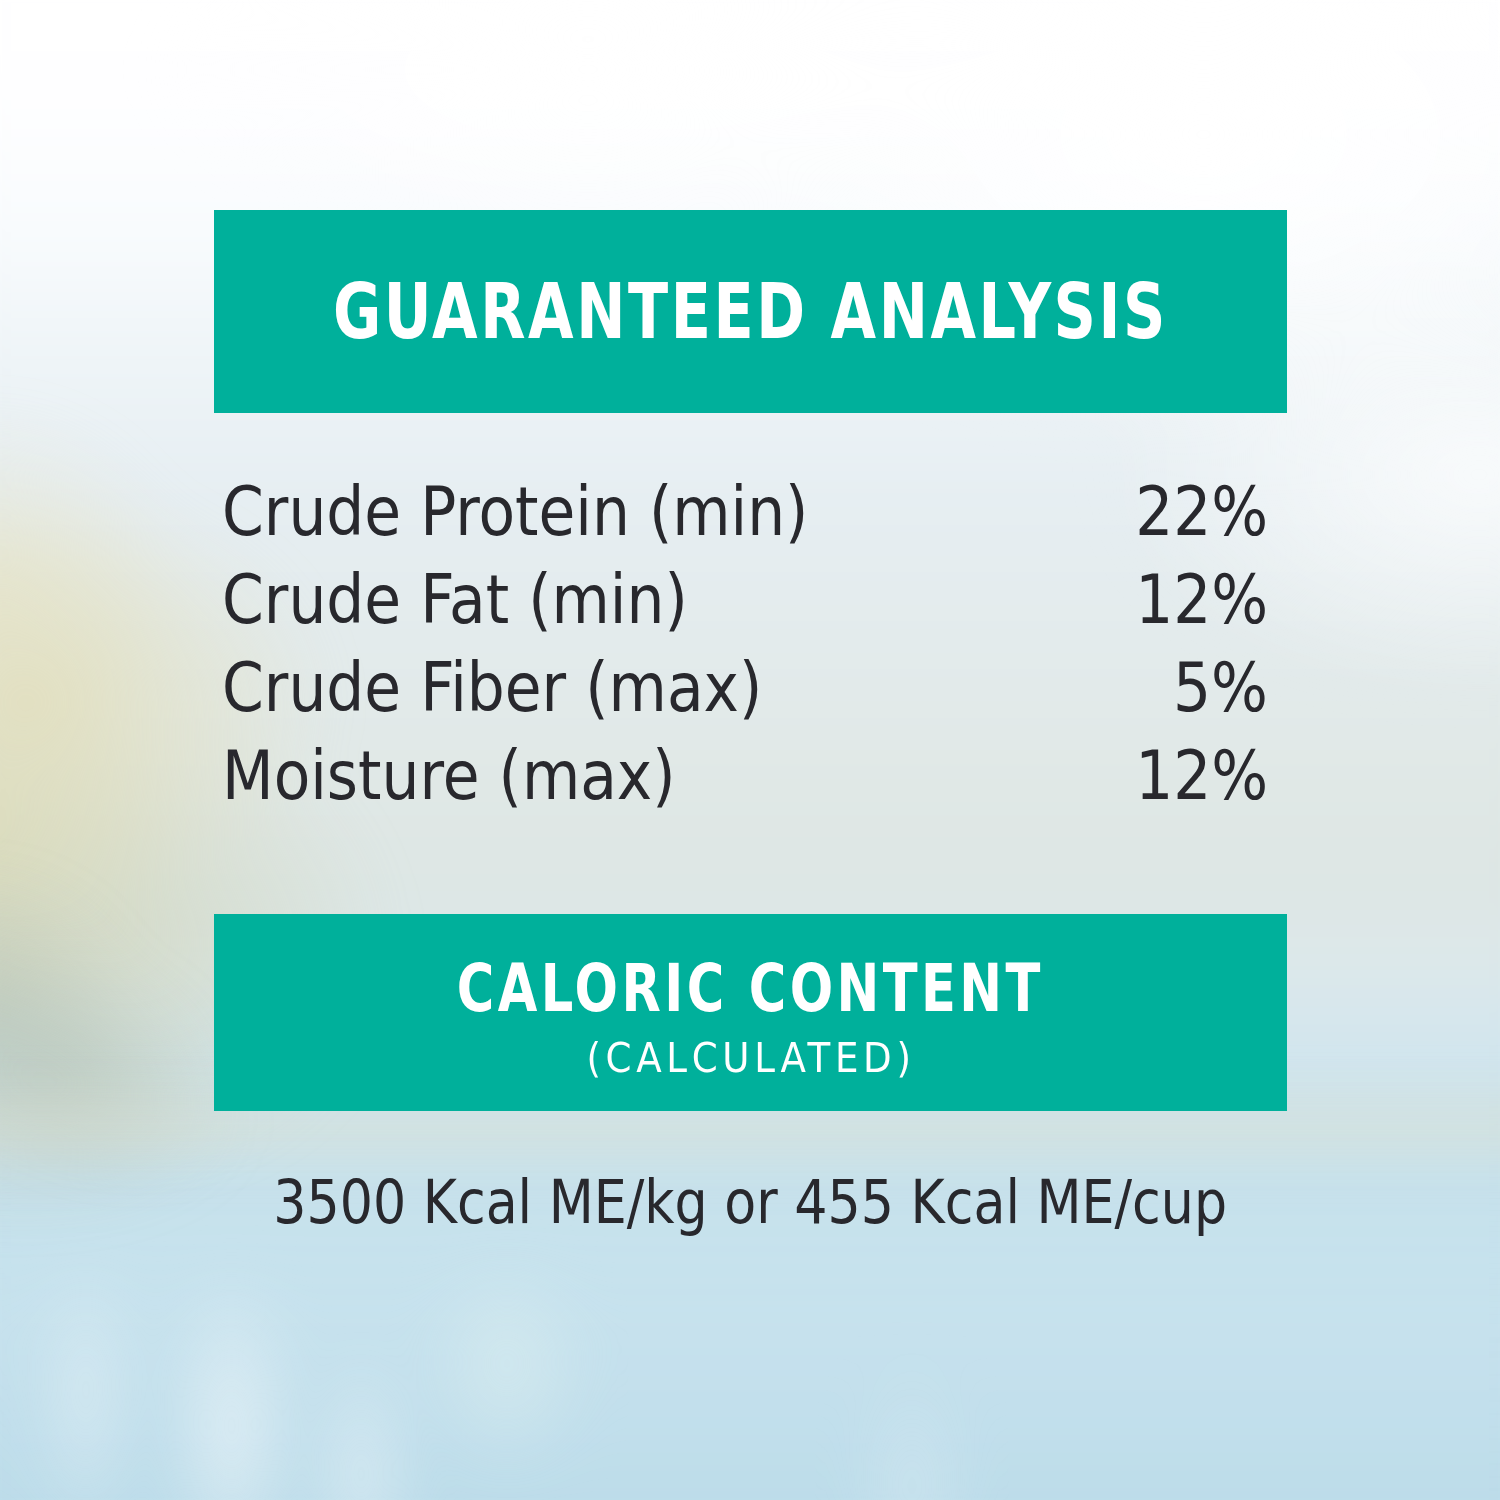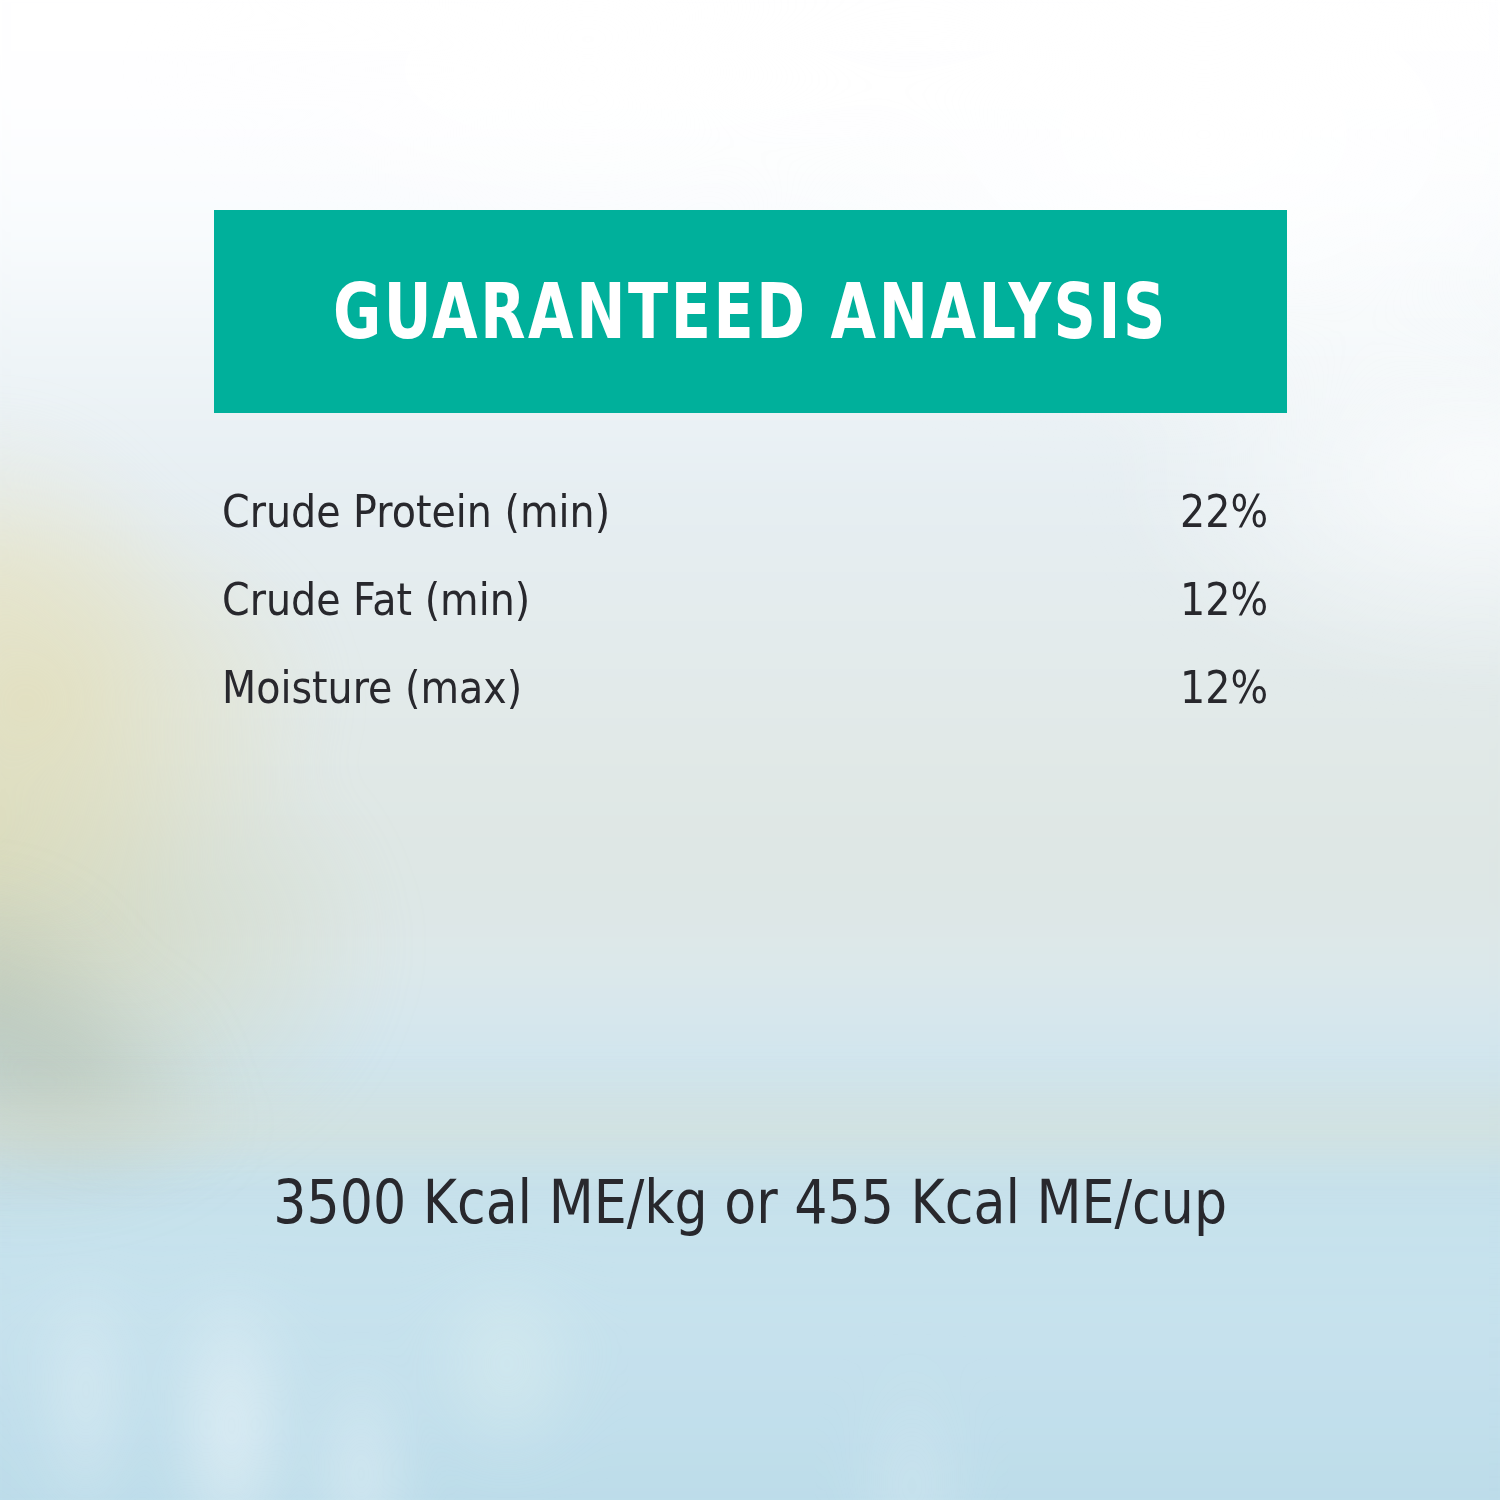--- a/index.html
+++ b/index.html
@@ -162,21 +162,21 @@
     width: 1046px;
   }
   .nutrient-row {
     display: flex;
     align-items: baseline;
     justify-content: space-between;
     height: 88px;
     color: #28282d;
     font-family: "DejaVu Sans", sans-serif;
     font-weight: normal;
-    font-size: 45px;
+    font-size: 68px;
     line-height: 88px;
     white-space: nowrap;
     gap: 28px;
   }
   .nutrient-label {
     transform: scaleX(0.88);
     transform-origin: left center;
   }
   .nutrient-value {
     transform: scaleX(0.88);
@@ -229,27 +229,35 @@
       <div class="nutrient-row">
         <span class="nutrient-label">Crude Protein  (min)</span>
         <span class="nutrient-value">22%</span>
       </div>
 
       <div class="nutrient-row">
         <span class="nutrient-label">Crude Fat  (min)</span>
         <span class="nutrient-value">12%</span>
       </div>
 
+      <div class="nutrient-row">
+        <span class="nutrient-label">Crude Fiber (max)</span>
+        <span class="nutrient-value">5%</span>
+      </div>
 
       <div class="nutrient-row">
         <span class="nutrient-label">Moisture (max)</span>
         <span class="nutrient-value">12%</span>
       </div>
 
     </div>
 
+    <div class="banner" id="banner-caloric-content">
+      <div class="banner-title" id="caloric-content-title">CALORIC CONTENT</div>
+      <div id="caloric-content-subtitle">(CALCULATED)</div>
+    </div>
 
     <div id="caloric-value">
       <span>3500 Kcal ME/kg or 455 Kcal ME/cup</span>
     </div>
 
   </div>
 </div>
 
 </body></html>

